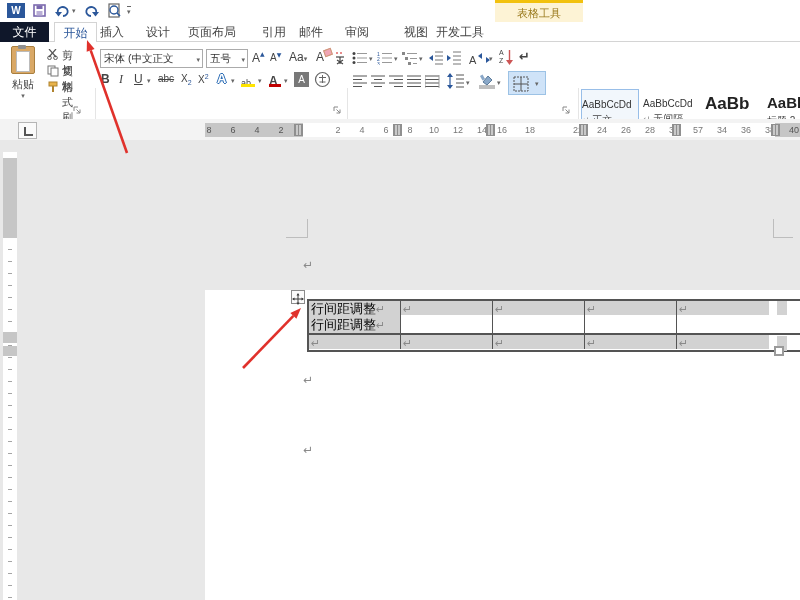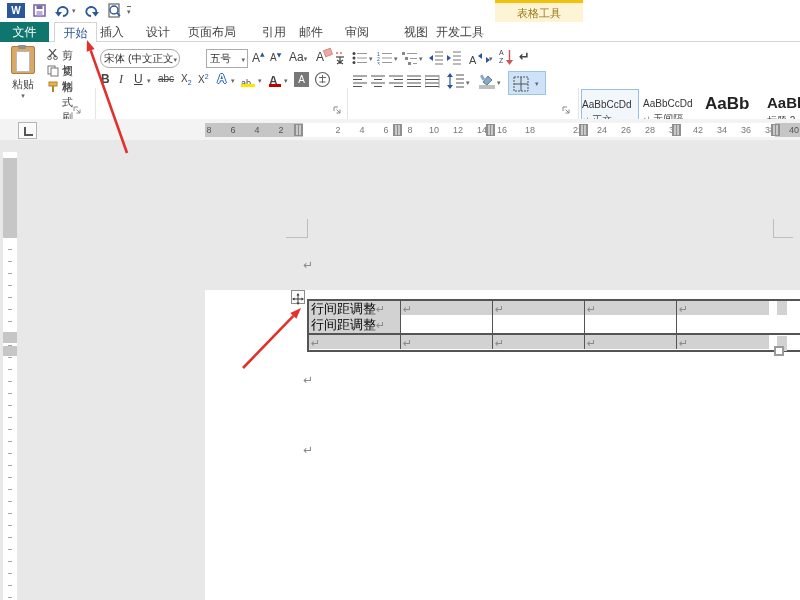--- a/index.html
+++ b/index.html
@@ -8,21 +8,21 @@
        -webkit-font-smoothing:antialiased;}
   .abs{position:absolute;}
   .titlebar{left:0;top:0;width:800px;height:22px;background:#fff;}
   .title-text{font-size:11.5px;color:#4a4a4a;}
   .ctx-block{left:495px;top:0;width:88px;height:42px;background:#fdf3d5;border-top:3px solid #f2c10e;box-sizing:border-box;}
   .ctx-head{left:0;top:3px;width:88px;text-align:center;font-size:11px;color:#9a7a1d;}
   .ctx-tab{top:22px;font-size:11.5px;color:#444;}
   .tabrow{left:0;top:22px;width:800px;height:20px;background:#fff;}
   .tabline{left:0;top:41px;width:800px;height:1px;background:#d4d4d4;}
   .tab{top:22px;height:20px;line-height:20px;text-align:center;font-size:12px;color:#444;}
-  .tab-file{left:0;width:49px;background:#0f766e;color:#fff;}
+  .tab-file{left:0;width:49px;background:#0f172a;color:#fff;}
   .tab-active{left:54px;width:43px;background:#fff;color:#2b579a;border:1px solid #d4d4d4;border-bottom:none;box-sizing:border-box;z-index:5;height:20px;}
   .ribbon{left:0;top:42px;width:800px;height:77px;background:#fff;border-bottom:1px solid #d6d6d6;box-sizing:content-box;}
   .gsep{top:46px;width:1px;height:66px;background:#e5e5e5;}
   .glabel{top:104px;font-size:10.5px;color:#6b6b6b;text-align:center;}
   .btn-label{font-size:11px;color:#444;}
   .combo{border:1px solid #ababab;background:#fff;font-size:10.5px;color:#333;
          line-height:17px;padding-left:3px;white-space:nowrap;overflow:hidden;box-sizing:border-box;}
   .dv{font-family:"DejaVu Sans",sans-serif;}
   .caret{font-size:7px;color:#666;}
   .ic{display:block;}
@@ -143,21 +143,21 @@
         <rect x="5" y="5" width="2" height="6" fill="#b0842f"></rect>
       </svg>
     <span class="btn-label abs" style="left:15px;top:0;">格式刷</span>
   </div>
   <span class="abs glabel" style="left:8px;width:64px;">剪贴板</span>
   <svg class="abs" style="left:72px;top:63px" width="10" height="10">
       <path d="M2 2h4M2 2v4" stroke="#888" fill="none"></path>
       <path d="M4.5 4.5L8 8M8 4.5V8H4.5" stroke="#888" fill="none"></path>
     </svg>
 
-  <div class="abs combo" style="left:100px;top:7px;width:80px;height:19px;border-radius:9px;">
+  <div class="abs combo" style="left:100px;top:7px;width:103px;height:19px;">
     <span>宋体 (中文正文</span>
     <span class="caret dv abs" style="right:2px;top:2px;">▾</span>
   </div>
   <div class="abs combo" style="left:206px;top:7px;width:42px;height:19px;">
     <span>五号</span>
     <span class="caret dv abs" style="right:2px;top:2px;">▾</span>
   </div>
   <div class="abs ffbtn" style="left:252px;top:8px;"><span>A</span><span class="dv" style="font-size:6px;vertical-align:6px;color:#2b579a;">▲</span></div>
   <div class="abs ffbtn" style="left:270px;top:9px;font-size:10px;"><span>A</span><span class="dv" style="font-size:6px;vertical-align:4px;color:#2b579a;">▼</span></div>
   <div class="abs ffbtn" style="left:289px;top:8px;"><span>Aa</span><span class="caret dv">▾</span></div>
@@ -361,21 +361,21 @@
 <span class="abs rn" style="left:452px;">12</span>
 <span class="abs rn" style="left:476px;">14</span>
 <span class="abs rn" style="left:496px;">16</span>
 <span class="abs rn" style="left:524px;">18</span>
 <span class="abs rn" style="left:548px;margin-top:32px;">20</span>
 <span class="abs rn" style="left:572px;">22</span>
 <span class="abs rn" style="left:596px;">24</span>
 <span class="abs rn" style="left:620px;">26</span>
 <span class="abs rn" style="left:644px;">28</span>
 <span class="abs rn" style="left:668px;">30</span>
-<span class="abs rn" style="left:692px;">42</span>
+<span class="abs rn" style="left:692px;">57</span>
 <span class="abs rn" style="left:716px;">34</span>
 <span class="abs rn" style="left:740px;">36</span>
 <span class="abs rn" style="left:764px;">38</span>
 <span class="abs rn rn-g" style="left:788px;">40</span>
 <div class="abs rmark" style="left:294px;"></div>
 <div class="abs rmark" style="left:393px;"></div>
 <div class="abs rmark" style="left:486px;"></div>
 <div class="abs rmark" style="left:579px;"></div>
 <div class="abs rmark" style="left:672px;"></div>
 <div class="abs rmark" style="left:771px;"></div>

